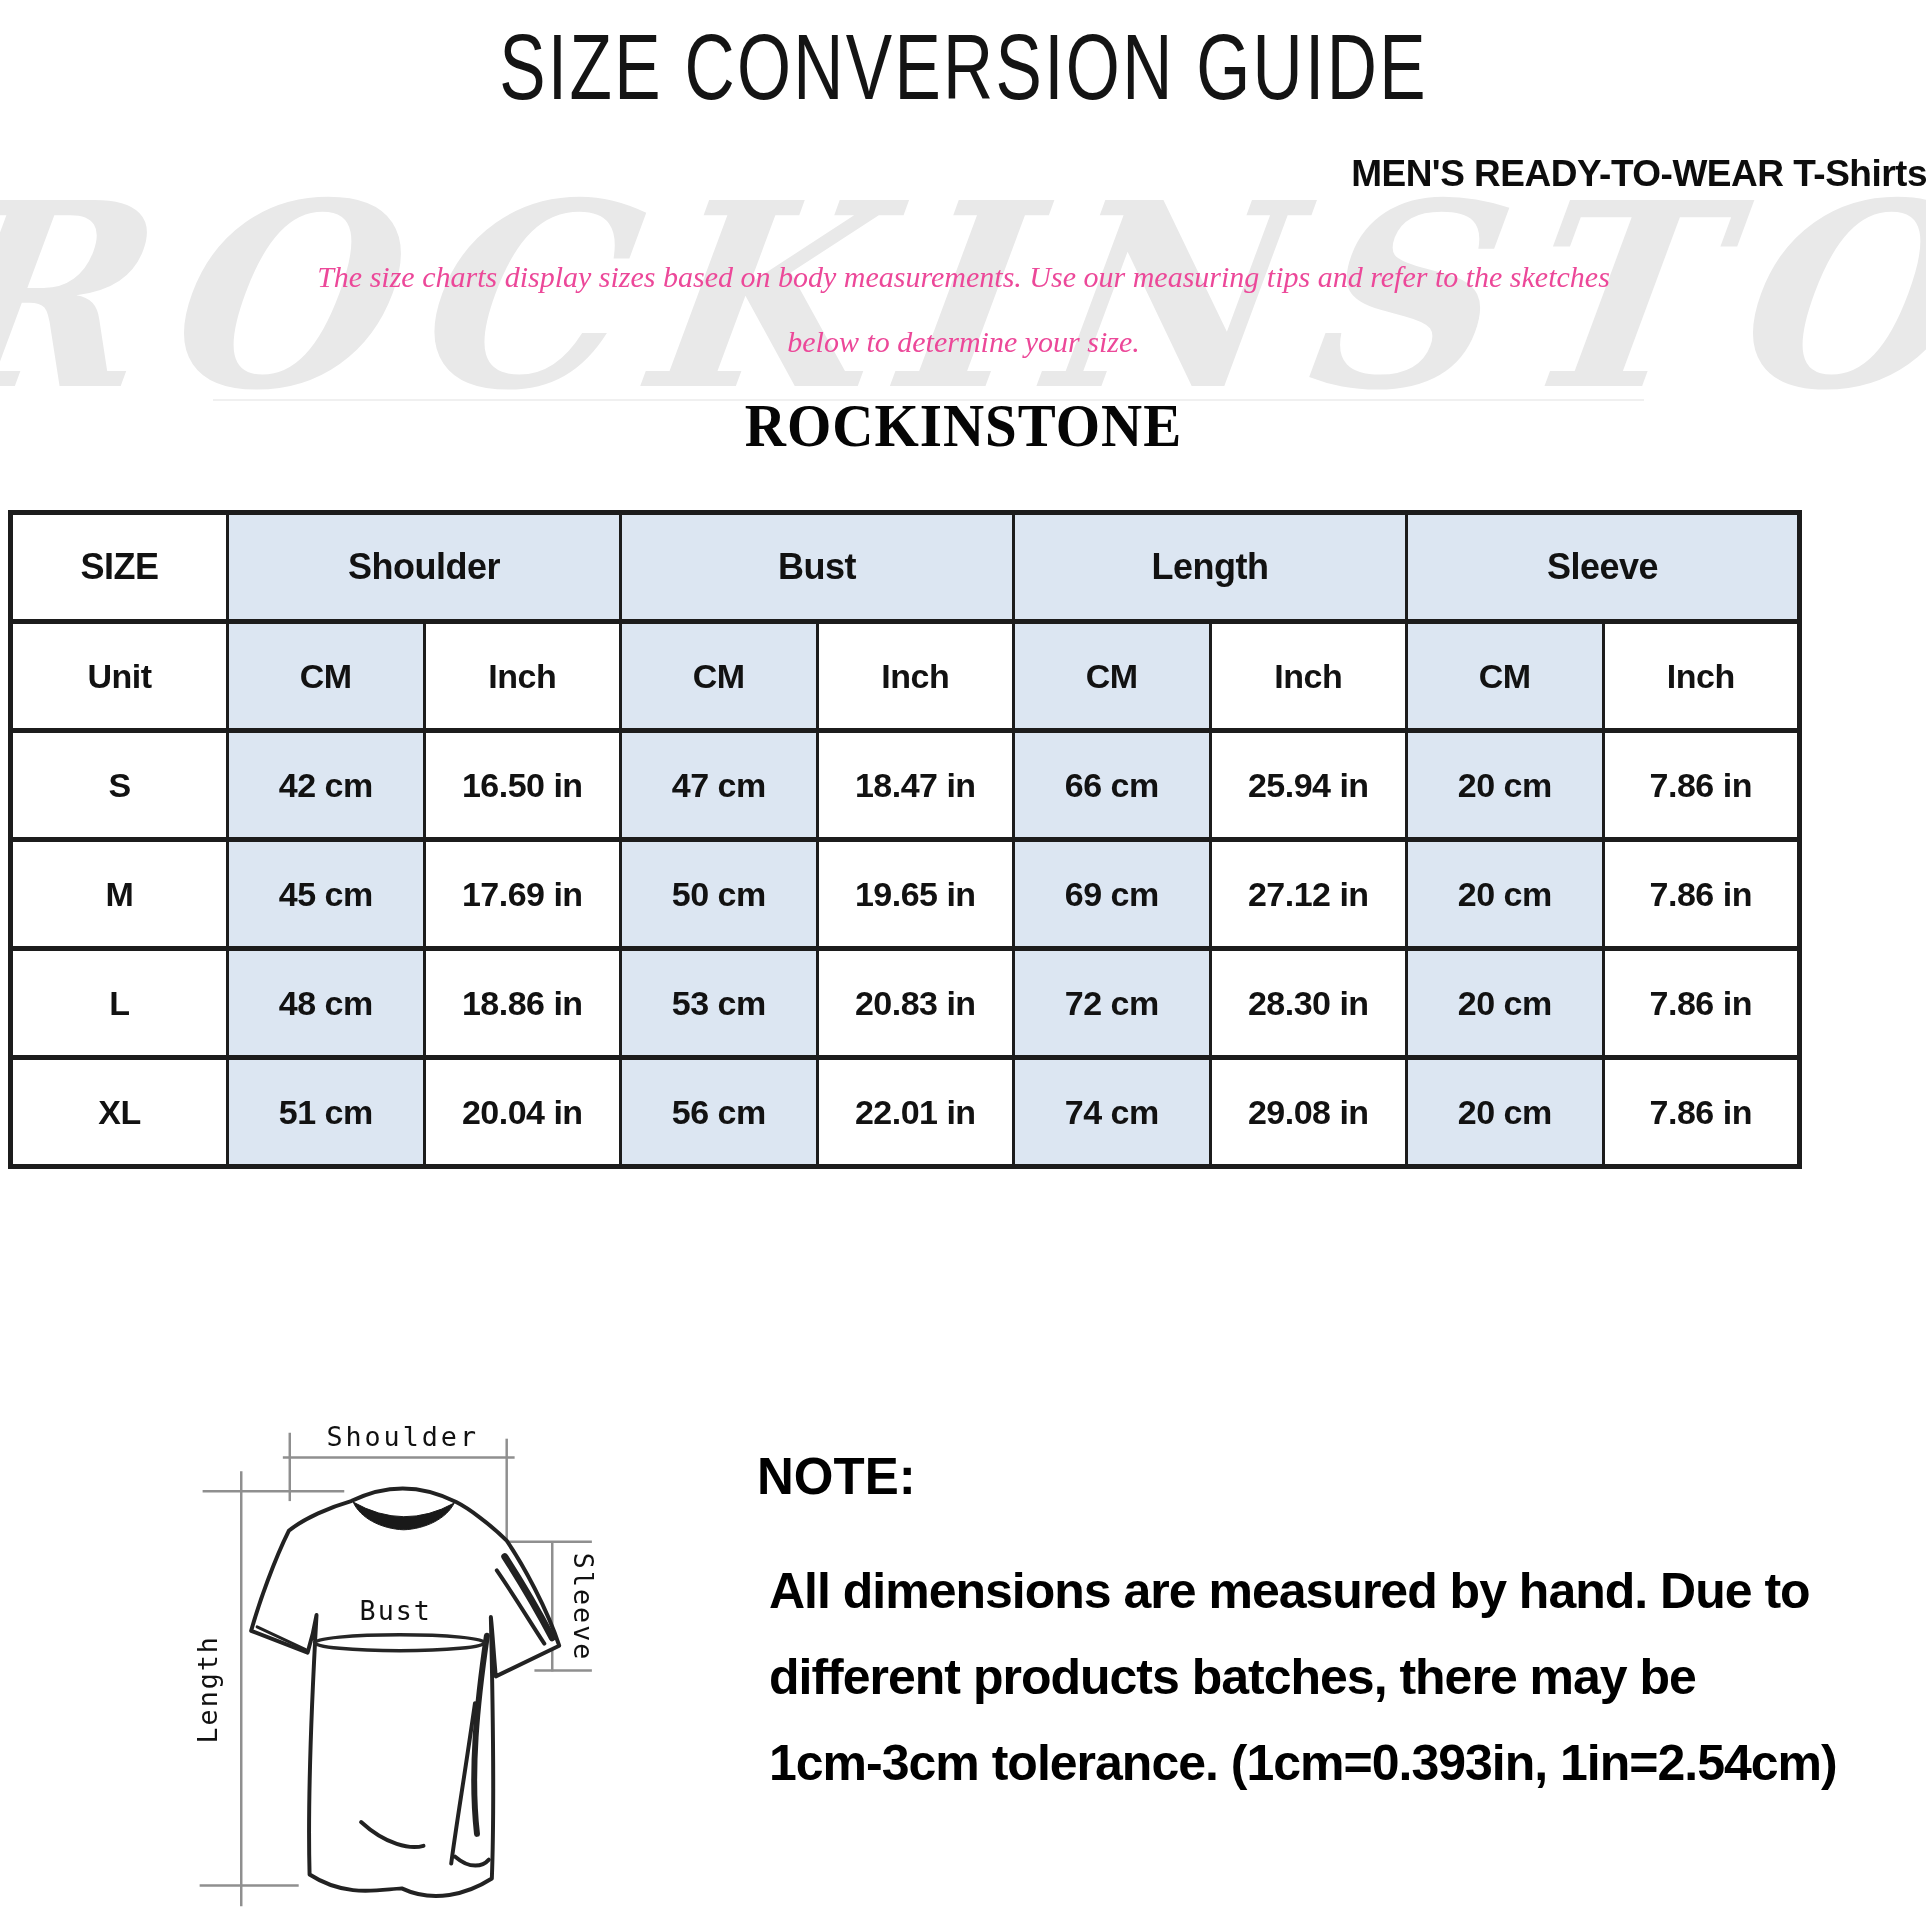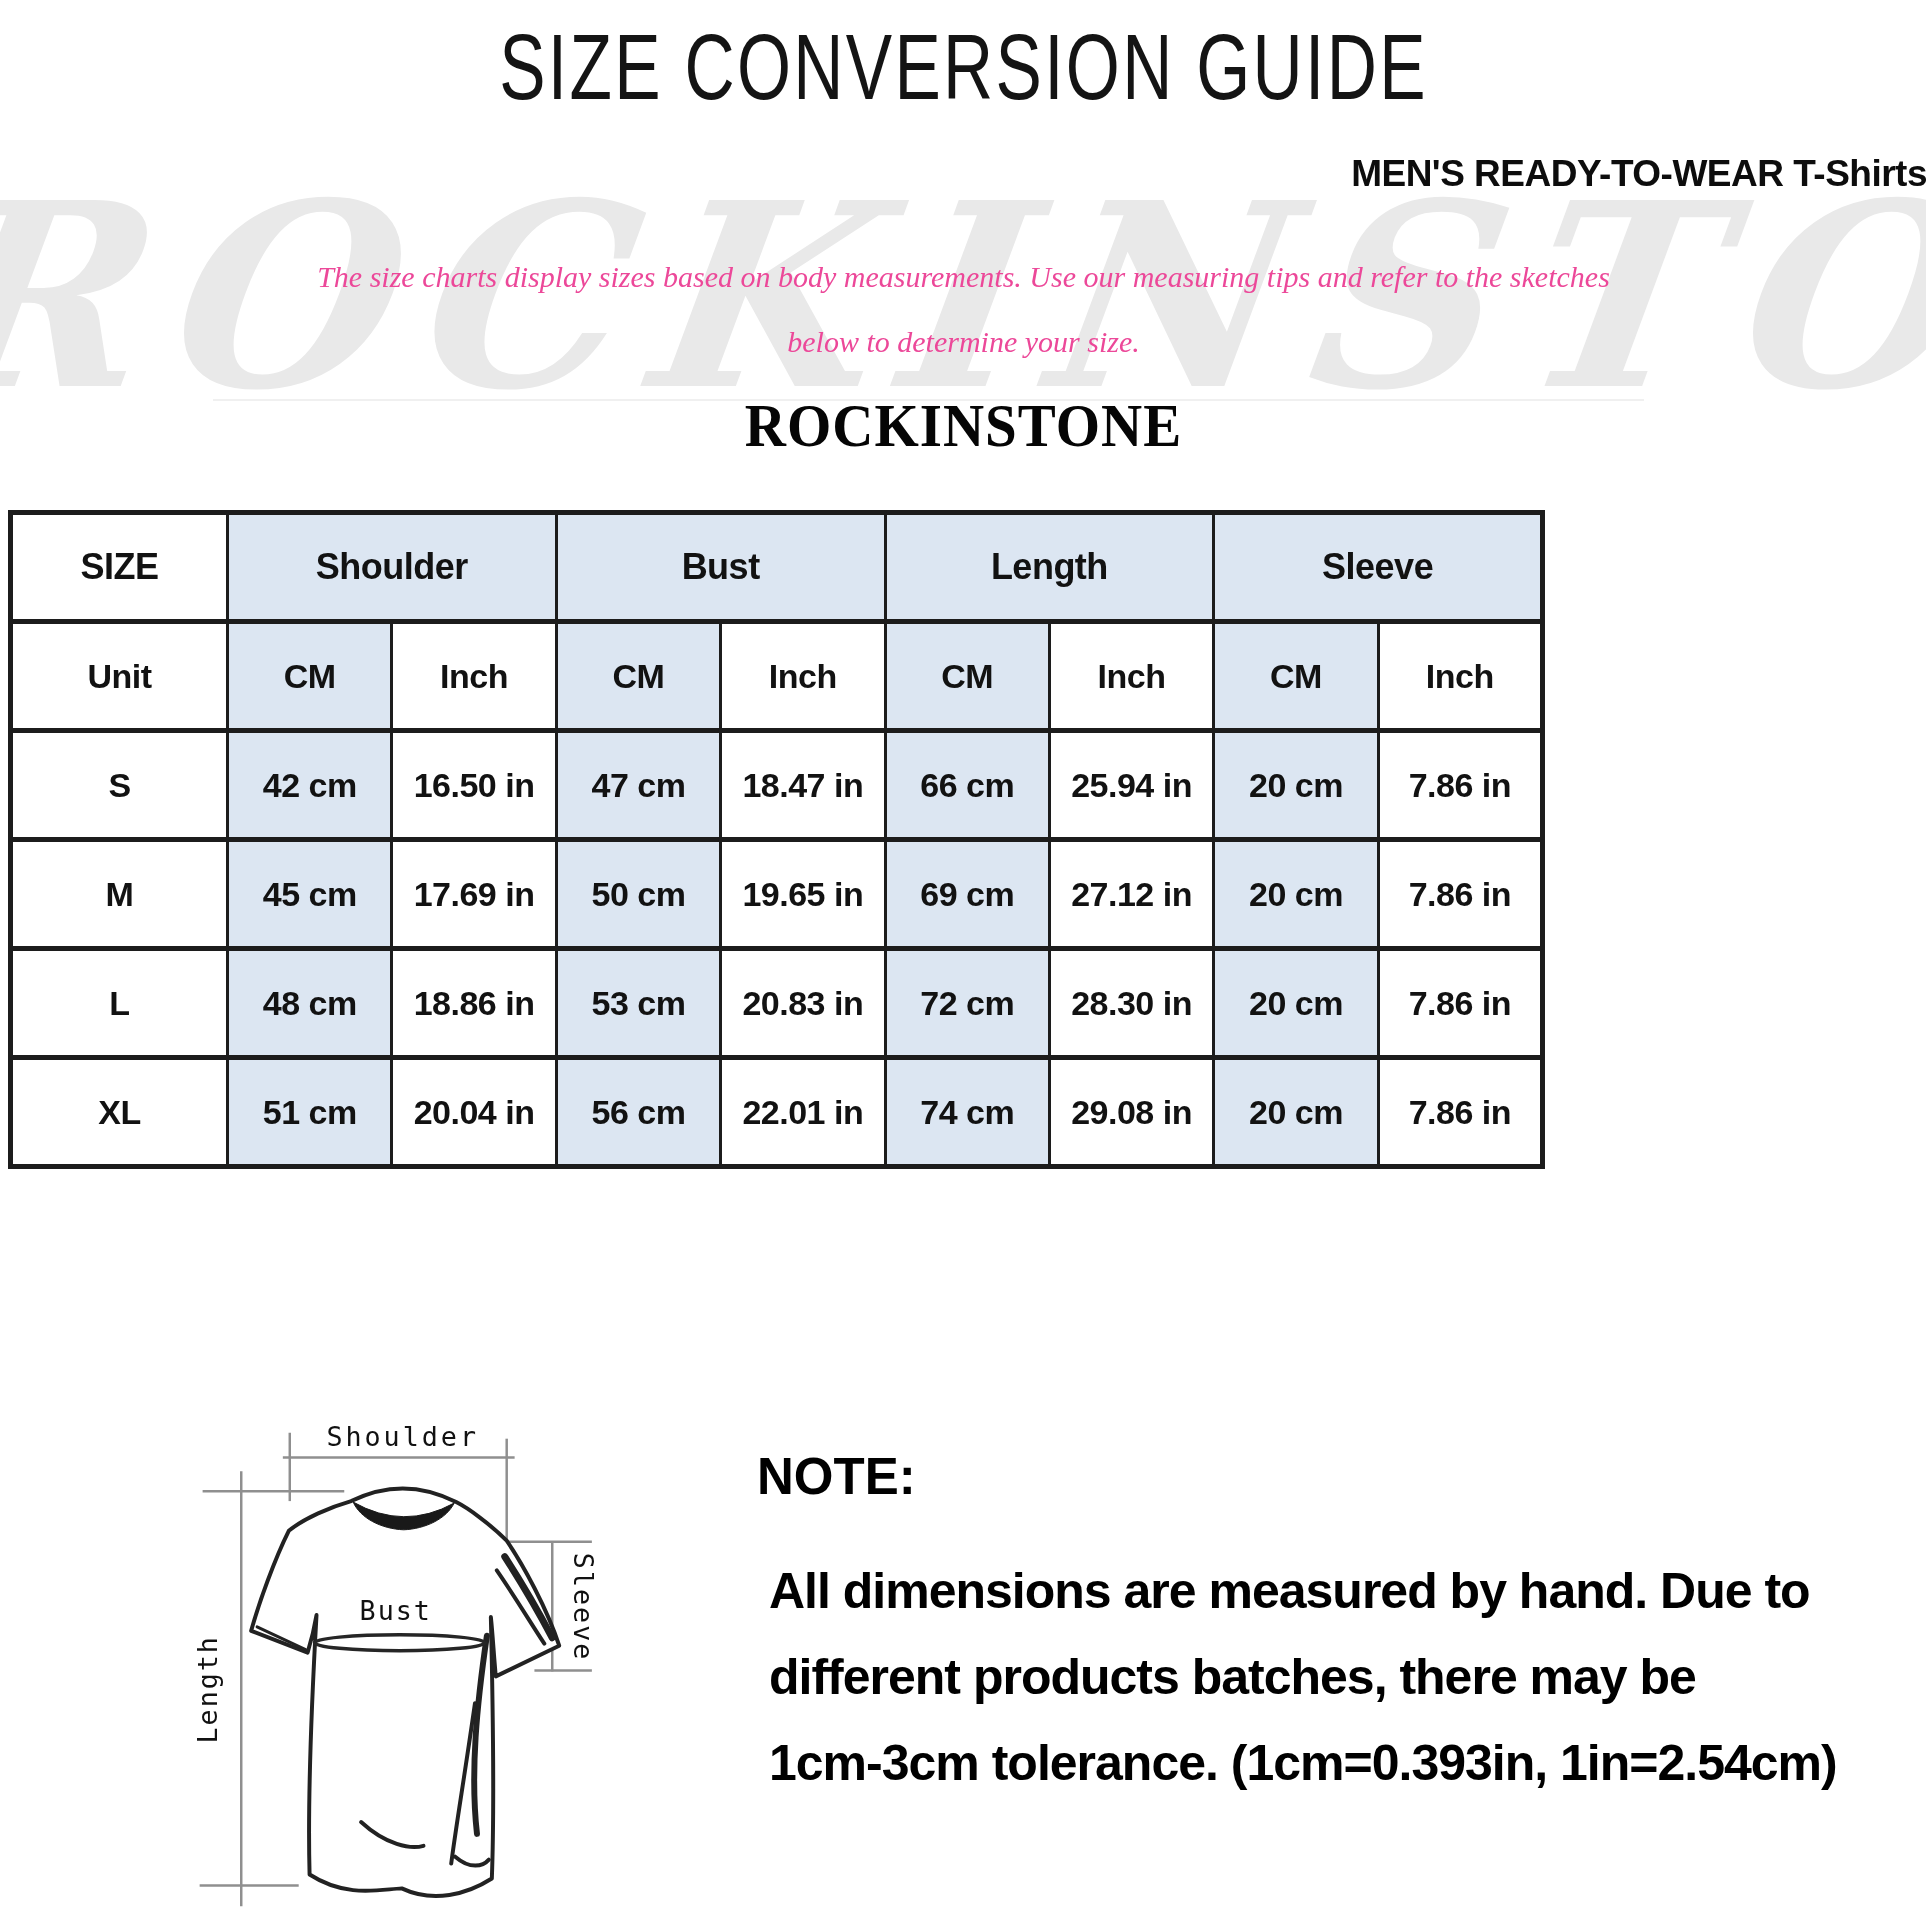--- a/index.html
+++ b/index.html
@@ -34,21 +34,21 @@
     font-size:30px;line-height:65px;color:#ec4899;
   }
   .brand{
     position:absolute;top:390px;left:0;width:100%;text-align:center;z-index:1;
     font-family:"Liberation Serif",serif;font-weight:bold;
     font-size:57px;letter-spacing:1px;color:#050505;
     transform:scaleY(1.08);transform-origin:top center;
   }
   
   .size-table{
-    position:absolute;top:510px;left:8px;width:1537px;z-index:1;
+    position:absolute;top:510px;left:8px;width:1794px;z-index:1;
     border-collapse:collapse;table-layout:fixed;background:#fff;
     border:5px solid #1c1c1c;
   }
   .size-table td{
     border-left:3px solid #1c1c1c;border-right:3px solid #1c1c1c;
     border-top:5px solid #1c1c1c;border-bottom:5px solid #1c1c1c;
     height:104px;padding:0;text-align:center;vertical-align:middle;
     font-weight:bold;color:#121212;font-size:34px;letter-spacing:-0.5px;
     overflow:hidden;white-space:nowrap;
   }

